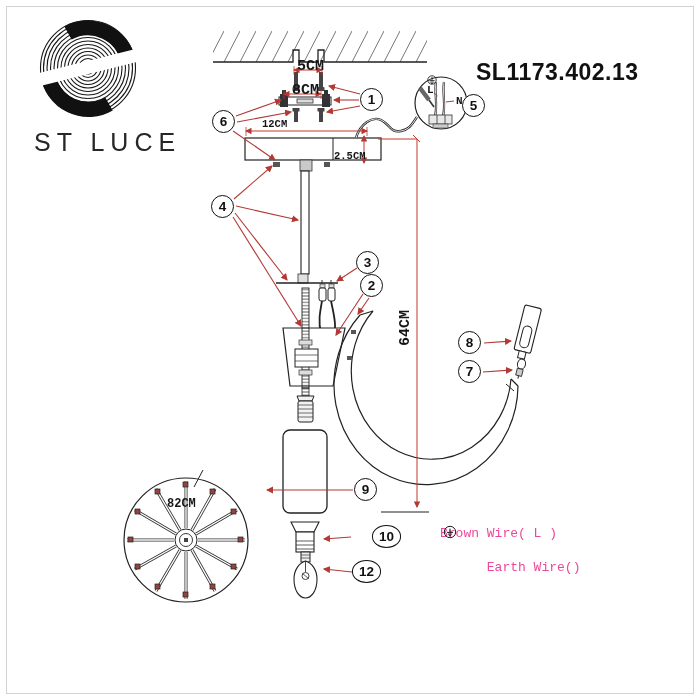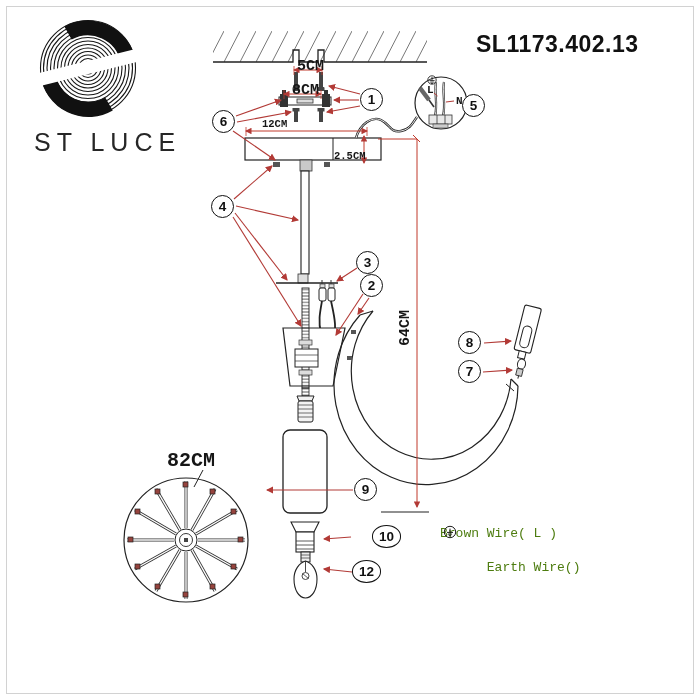--- a/index.html
+++ b/index.html
@@ -4,29 +4,29 @@
 <style>
   html,body{margin:0;padding:0;background:#fff;}
   #stage{position:relative;width:700px;height:700px;background:#fff;overflow:hidden;
          font-family:"Liberation Sans",sans-serif;}
   #frame{position:absolute;left:6px;top:6px;right:6px;bottom:6px;border:1px solid #d2d2d2;pointer-events:none;}
   svg{position:absolute;left:0;top:0;}
   .lbl{position:absolute;color:#161616;font-family:"Liberation Mono",monospace;font-weight:700;white-space:nowrap;}
   .dim-s{font-size:15px;}
   .dim-m{font-size:10.5px;}
   .brand{font-family:"Liberation Sans",sans-serif;font-weight:400;font-size:25px;letter-spacing:6px;color:#262626;}
-  .model{font-family:"Liberation Sans",sans-serif;font-weight:700;font-size:23px;color:#111;letter-spacing:.5px;}
+  .model{font-family:"Liberation Sans",sans-serif;font-weight:700;font-size:23px;color:#111;letter-spacing:.5px;margin-top:28px;}
   .rot90{transform:rotate(-90deg);transform-origin:0 0;font-size:15px;}
-  .d82{font-size:20px;}
+  .d82{font-size:12px;margin-top:48px;}
   .wire-lbl{font-size:11px;}
   .badge{position:absolute;box-sizing:border-box;width:23px;height:23px;border:1.5px solid #111;
          border-radius:50%;background:#fff;display:flex;align-items:center;justify-content:center;
          font-size:13.5px;font-weight:700;color:#111;font-family:"Liberation Sans",sans-serif;}
   .badge.wide{width:29px;border-radius:50%/48%;}
-  #legend{position:absolute;left:440px;top:525px;color:#4d7c0f;font-family:"Liberation Mono",monospace;
+  #legend{position:absolute;left:440px;top:525px;color:#ec4899;font-family:"Liberation Mono",monospace;
           font-size:13px;line-height:17px;}
   #legend .row{white-space:pre;}
   .earth-sym{display:inline-block;vertical-align:-2px;margin:0 3px;}
 </style>
 </head>
 <body>
 
 <div id="stage">
   <div id="frame"></div>
 

